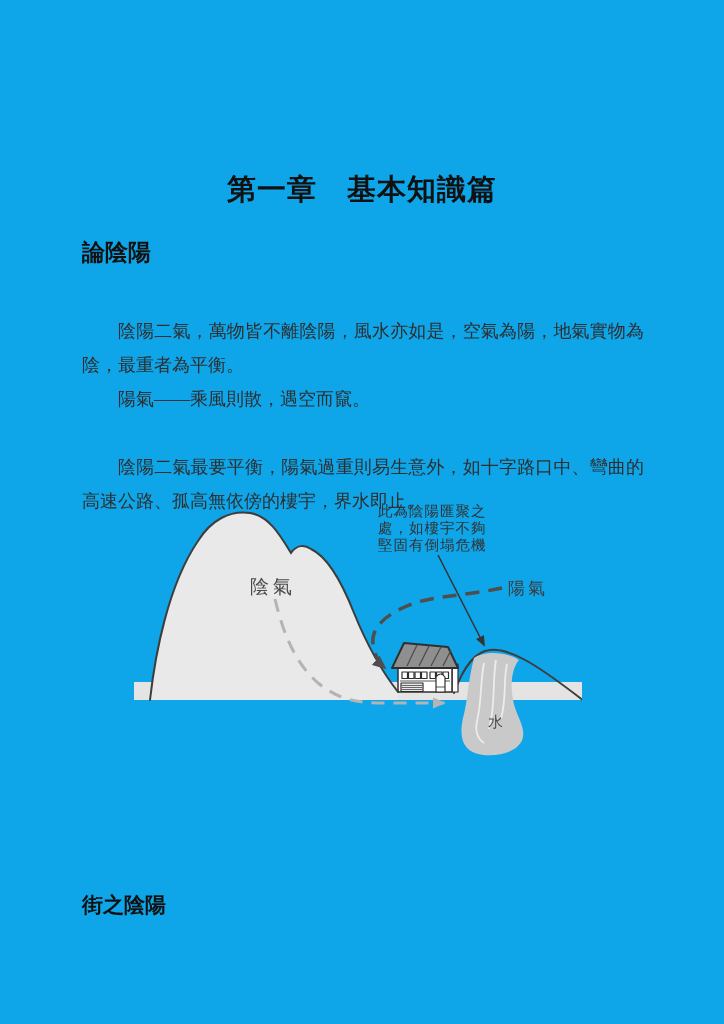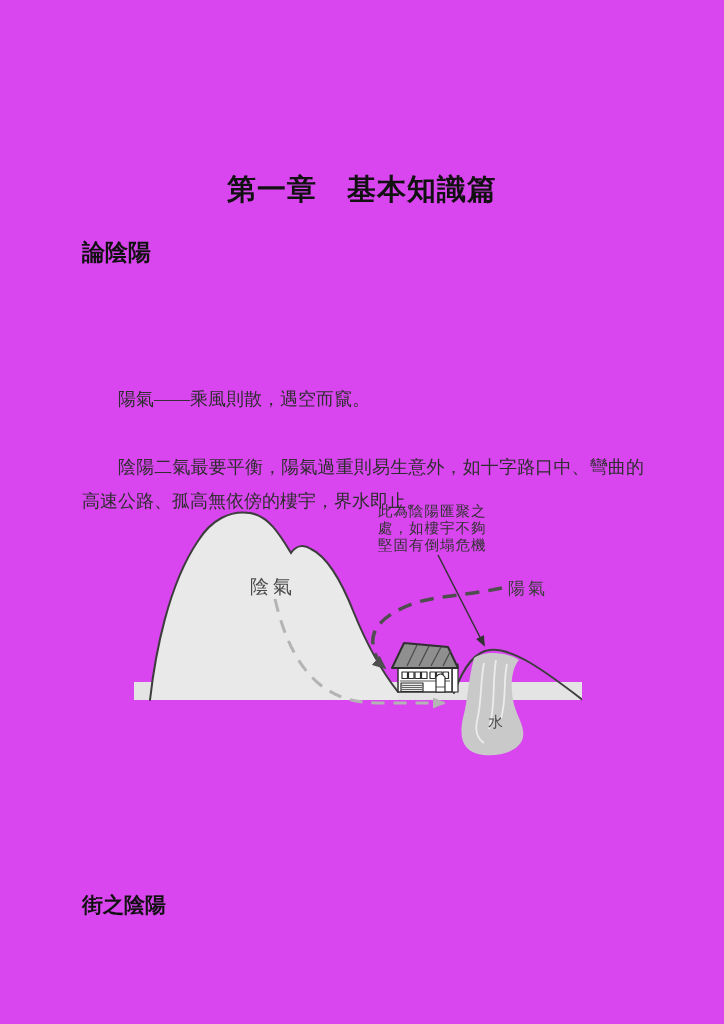--- a/index.html
+++ b/index.html
@@ -1,17 +1,17 @@
 <!DOCTYPE html>
 <html><head>
 <meta charset="utf-8">
 <style>
   html,body { margin:0; padding:0; background:#ffffff; }
   .page {
-    position:relative; width:724px; height:1024px; background:#d946ef;
+    position:relative; width:724px; height:1024px; background:#0ea5e9;
     overflow:hidden; color:#2e2e2e;
     font-family:"Liberation Serif","DejaVu Serif",serif;
   }
   .chapter-title {
     position:absolute; top:170px; left:0; width:100%;
     text-align:center; font-size:29px; font-weight:800; color:#111;
     font-family:"Liberation Sans","DejaVu Sans",sans-serif;
     letter-spacing:1px; white-space:pre;
   }
   .sec-heading {
@@ -36,20 +36,21 @@
 </style>
 </head>
 <body>
 
 <div class="page">
 
   <div class="chapter-title">第一章　基本知識篇</div>
 
   <div class="sec-heading h1">論陰陽</div>
 
+  <p class="para p1">陰陽二氣，萬物皆不離陰陽，風水亦如是，空氣為陽，地氣實物為陰，最重者為平衡。</p>
   <p class="para p2">陽氣——乘風則散，遇空而竄。</p>
   <p class="para p4">陰陽二氣最要平衡，陽氣過重則易生意外，如十字路口中、彎曲的高速公路、孤高無依傍的樓宇，界水即止。</p>
 
   <div class="diagram">
     <svg width="490" height="270" viewBox="0 0 490 270">
       <defs>
         <marker id="arrYin" markerUnits="userSpaceOnUse" markerWidth="13" markerHeight="11" refX="11" refY="5.5" orient="auto">
           <path d="M0,0 L13,5.5 L0,11 Z" fill="#b4b4b4"></path>
         </marker>
         <marker id="arrYang" markerUnits="userSpaceOnUse" markerWidth="14" markerHeight="12" refX="12" refY="6" orient="auto">

